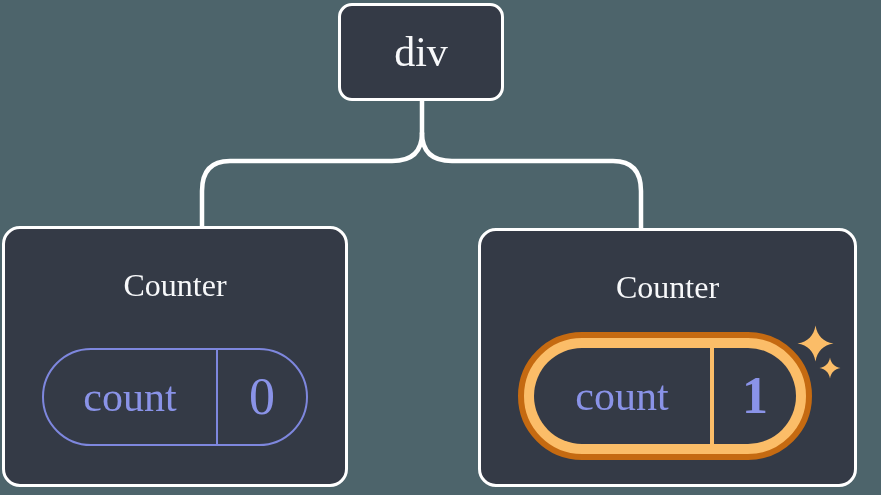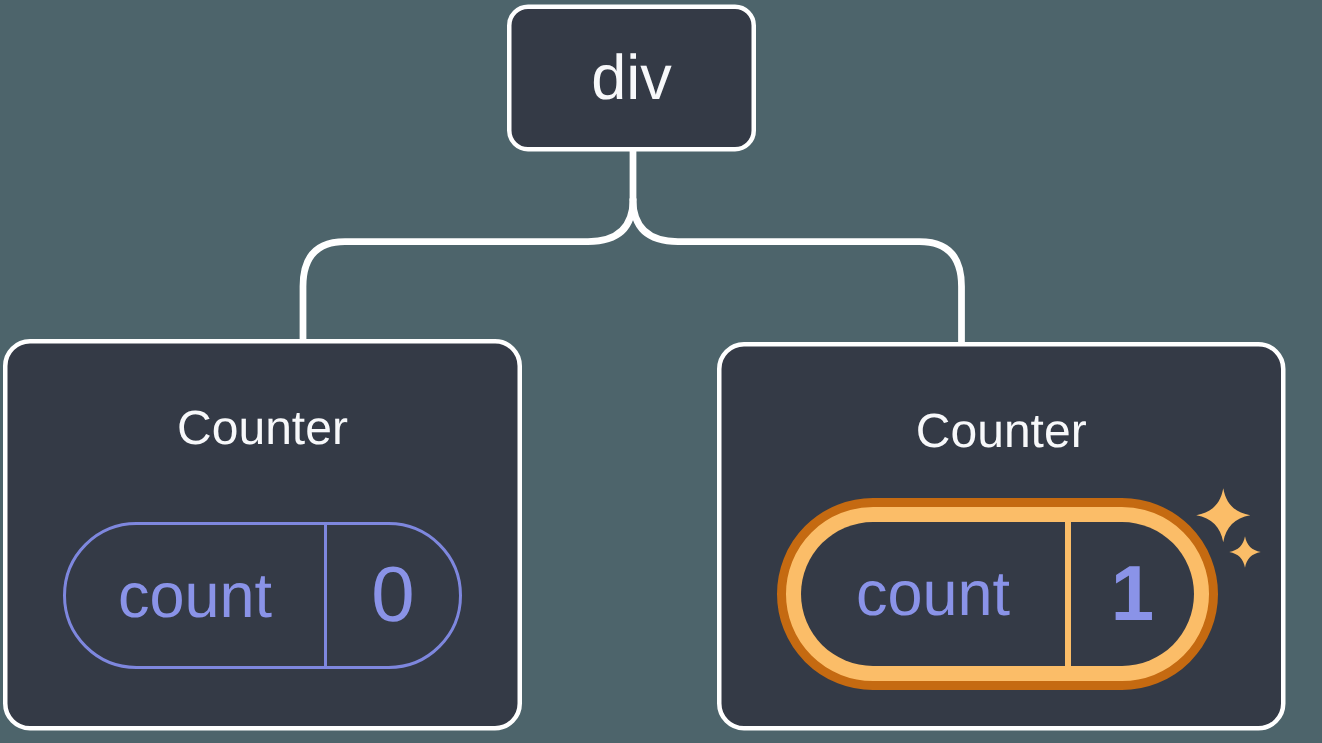--- a/index.html
+++ b/index.html
@@ -14,21 +14,21 @@
     --orange: #C56A11;
   }
   * { box-sizing: border-box; }
   body { margin: 0; background: var(--background); }
   .canvas {
     position: relative;
     width: 881px;
     height: 495px;
     background: var(--background);
     overflow: hidden;
-    font-family: Liberation Sans, sans-serif;
+    font-family: Liberation Serif, serif;
   }
   .connectors { position: absolute; left: 0; top: 0; width: 881px; height: 495px; }
   .conn { stroke: var(--connector); stroke-width: 4.5; fill: none; stroke-linecap: round; }
 
   .node-root {
     position: absolute; left: 338px; top: 3px; width: 166px; height: 98px;
     background: var(--node-fill);
     border: 3px solid var(--node-border);
     border-radius: 14px;
     display: flex; align-items: center; justify-content: center;

